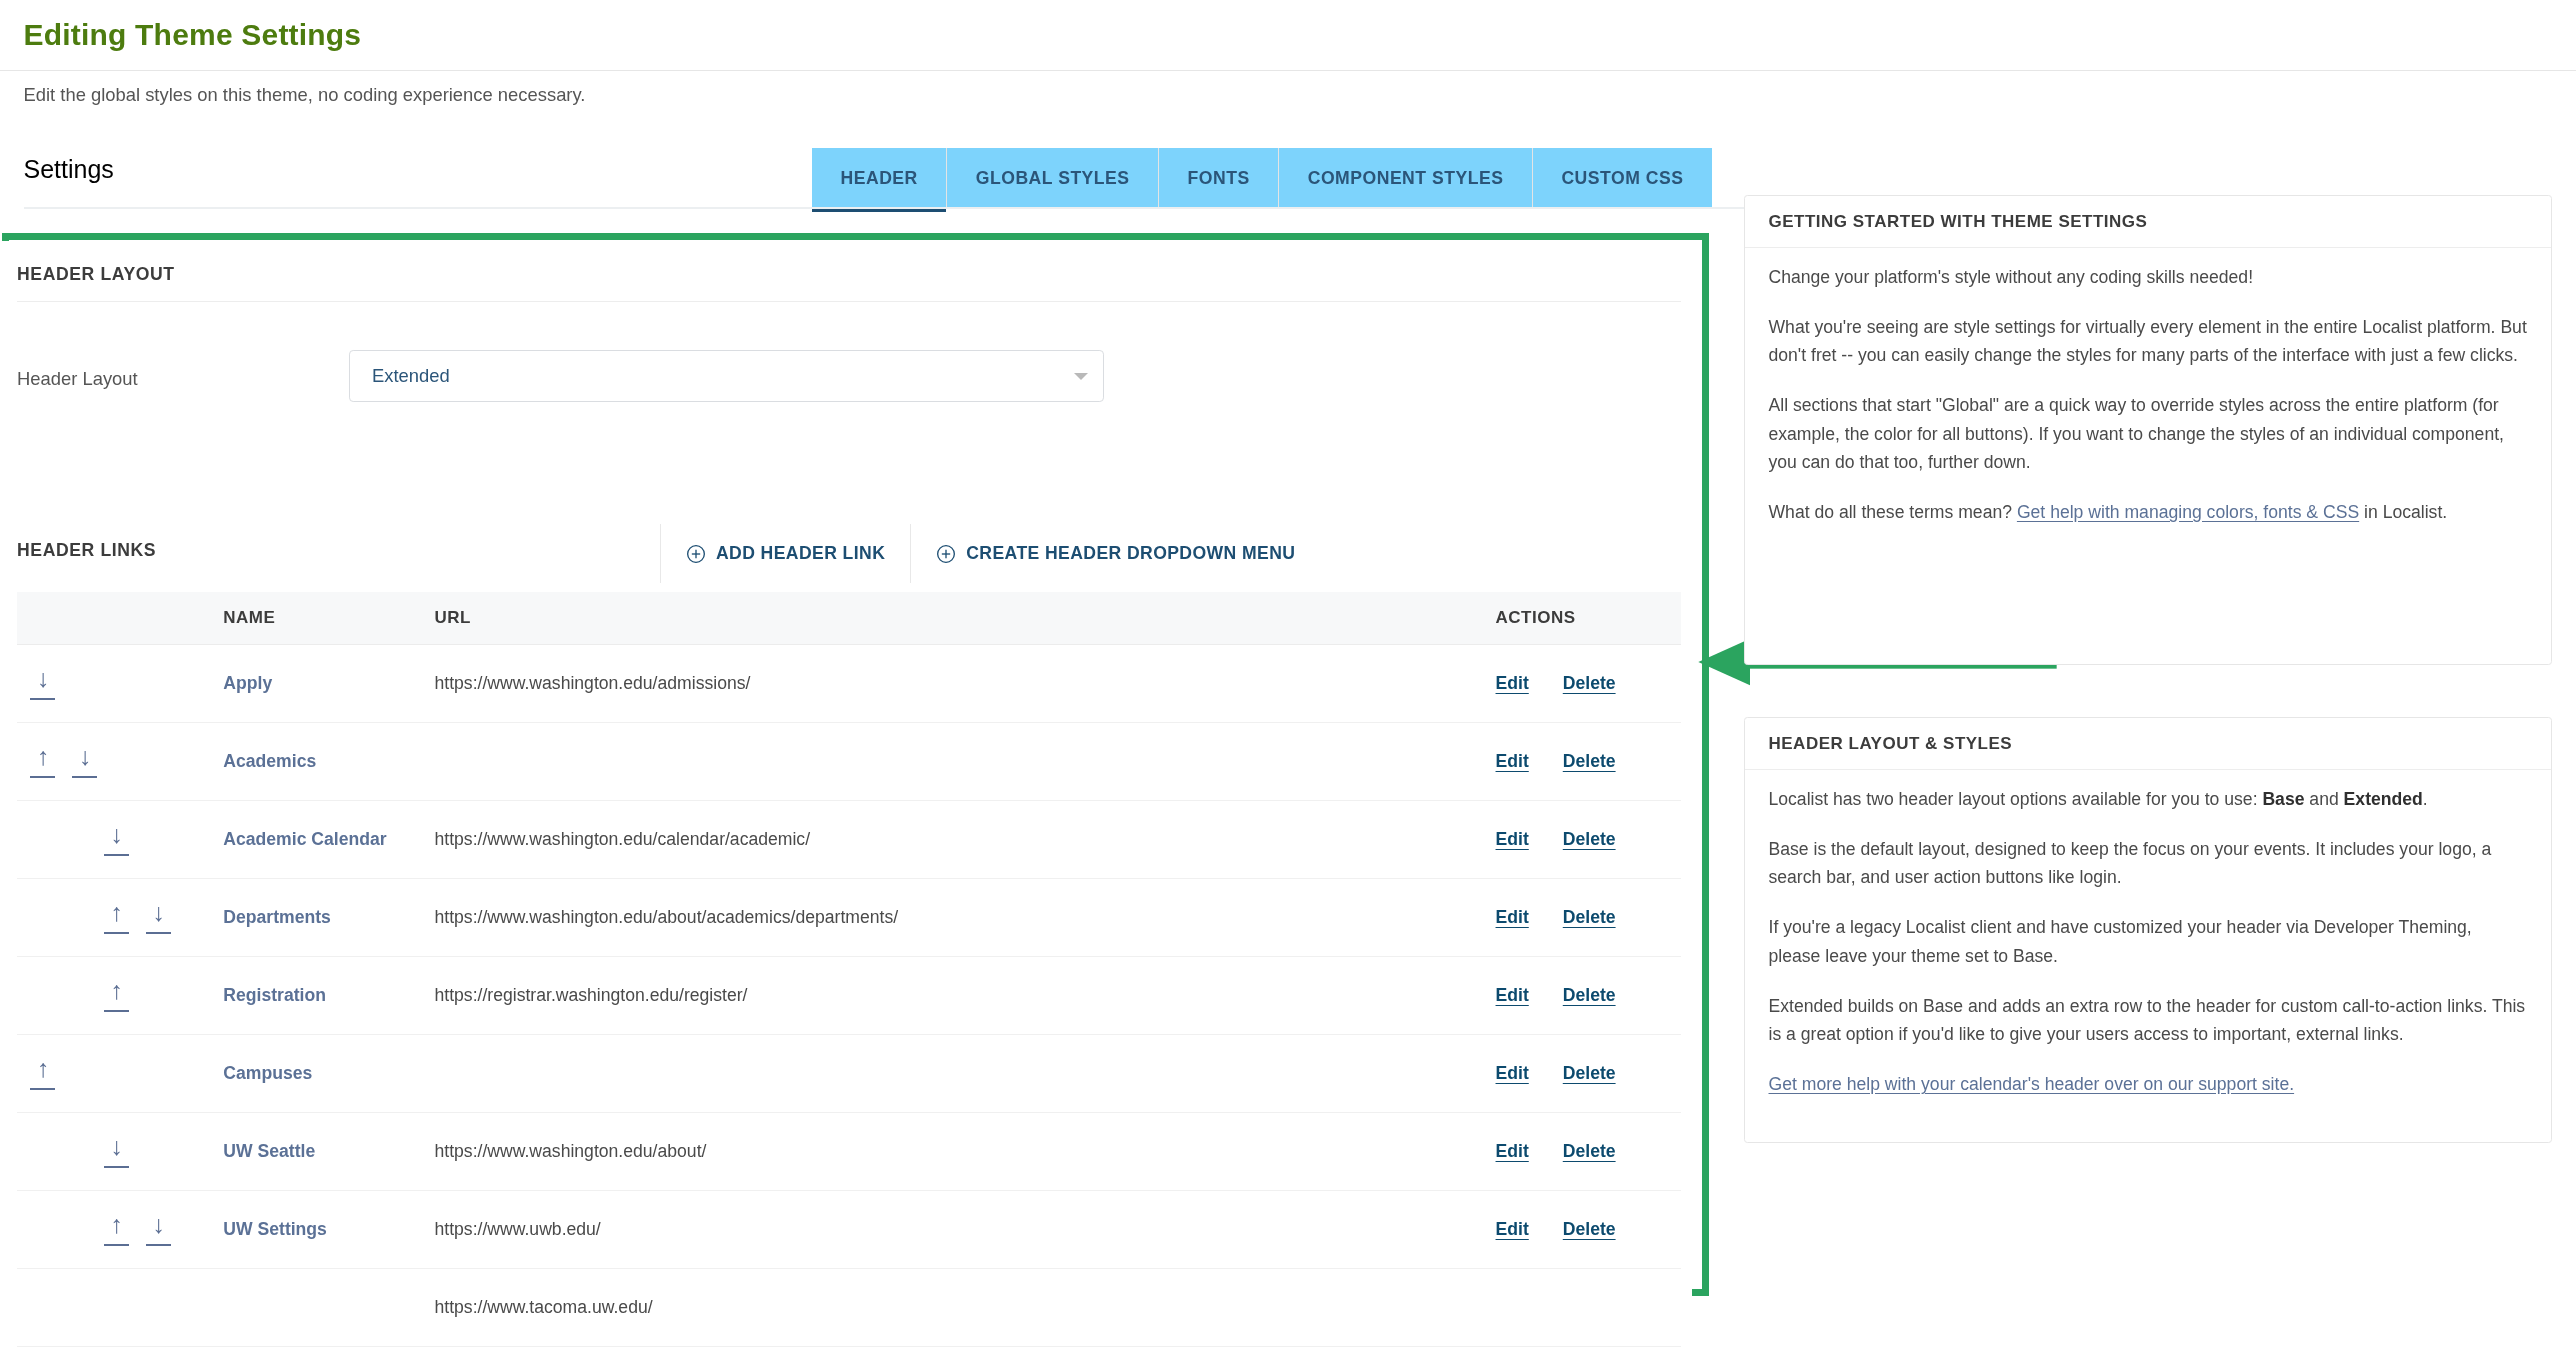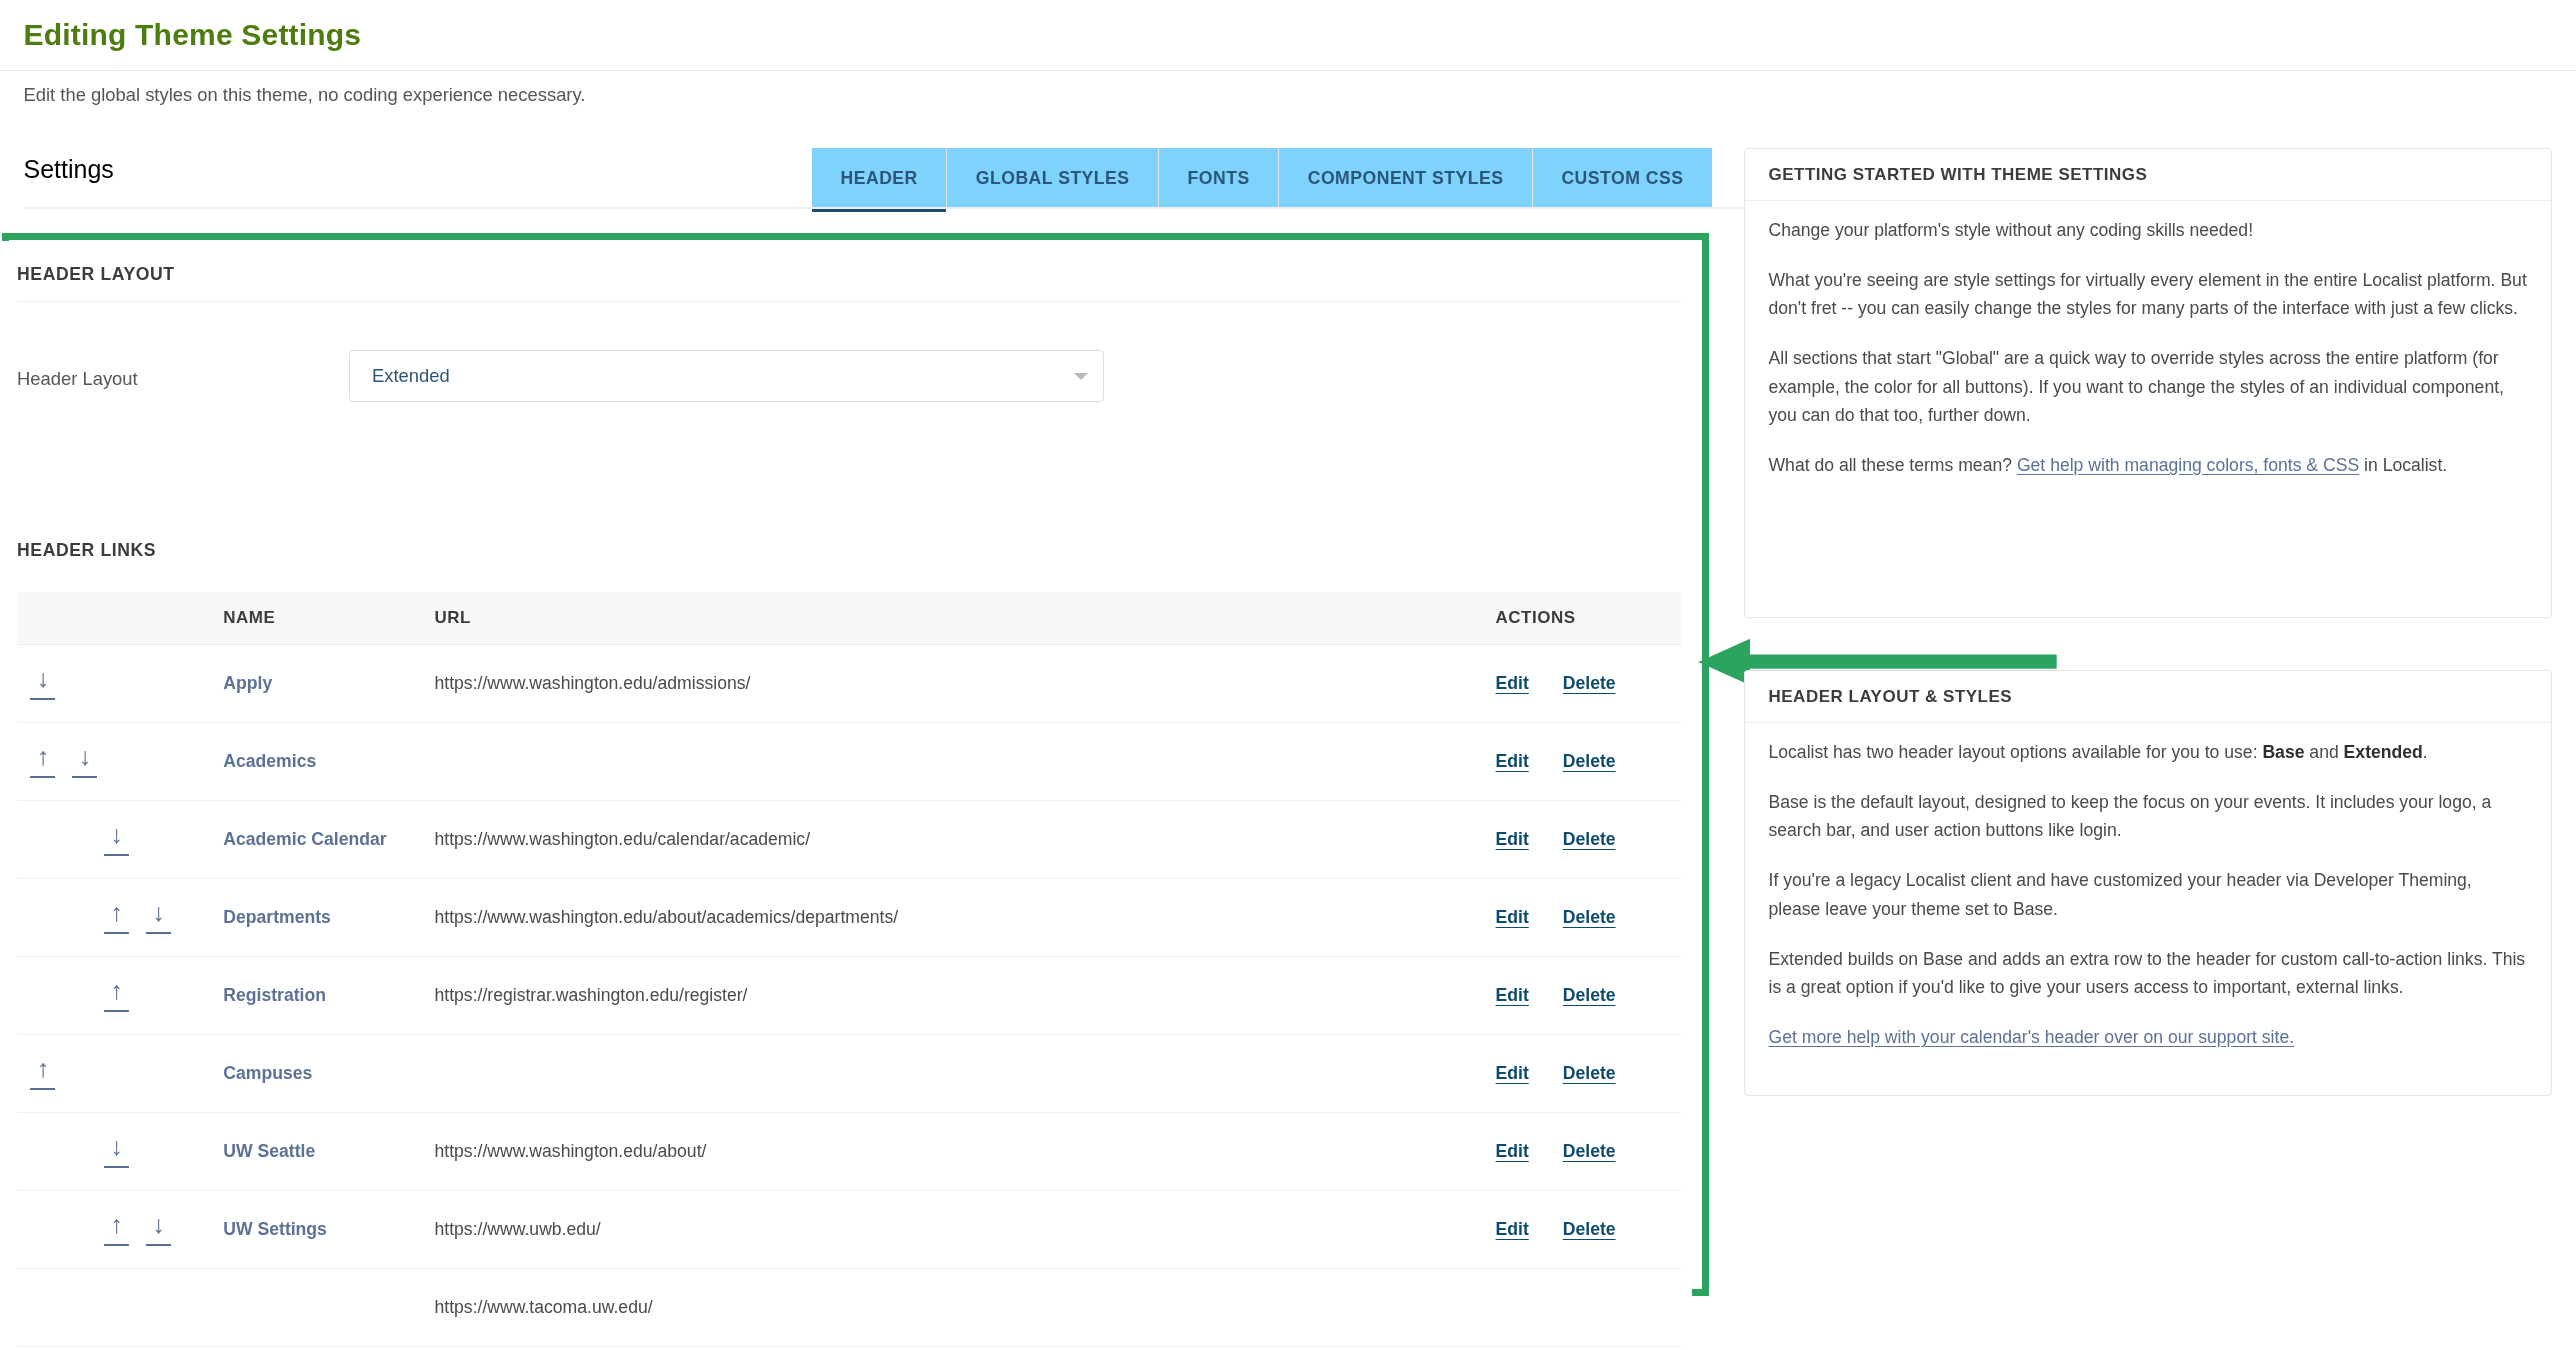--- a/index.html
+++ b/index.html
@@ -182,20 +182,21 @@
     text-decoration:underline; text-underline-offset:4.2px;
     cursor:pointer;
   }
 
   
   .panel {
     position:absolute;
     background:#fff;
     border:0.8px solid #e6e6e6;
     border-radius:3.4px;
+    margin-top:47px;
   }
   .panel-head {
     height:52px; display:flex; align-items:center;
     padding:0 23.5px;
     font-size:17px; font-weight:bold; color:#3c3c3c; letter-spacing:0.5px;
     border-bottom:0.8px solid #ededed;
   }
   .panel-body { padding:15px 23.5px 18.4px 23.5px; }
   .panel-body p {
     margin:0 0 22px 0;
@@ -241,20 +242,42 @@
 
   <div id="header-layout-field-label">Header Layout</div>
 
   <div id="header-layout-select">
     <span id="header-layout-select-value">Extended</span>
     <span id="chev"></span>
   </div>
 
   <div id="header-links-title" class="section-title">HEADER LINKS</div>
 
+  <div id="link-actions">
+    <div class="link-action">
+      <span class="plus-icon">
+        <svg width="20" height="20" viewBox="0 0 24 24" fill="none" stroke="#1d4e72" stroke-width="1.6">
+          <circle cx="12" cy="12" r="10"></circle>
+          <line x1="12" y1="7" x2="12" y2="17"></line>
+          <line x1="7" y1="12" x2="17" y2="12"></line>
+        </svg>
+      </span>
+      <span>ADD HEADER LINK</span>
+    </div>
+    <div class="link-action">
+      <span class="plus-icon">
+        <svg width="20" height="20" viewBox="0 0 24 24" fill="none" stroke="#1d4e72" stroke-width="1.6">
+          <circle cx="12" cy="12" r="10"></circle>
+          <line x1="12" y1="7" x2="12" y2="17"></line>
+          <line x1="7" y1="12" x2="17" y2="12"></line>
+        </svg>
+      </span>
+      <span>CREATE HEADER DROPDOWN MENU</span>
+    </div>
+  </div>
 
   <table id="links-table">
     <colgroup>
       <col class="col-sort">
         <col class="col-name">
         <col class="col-url">
         <col class="col-act">
     </colgroup>
     <thead>
       <tr>

